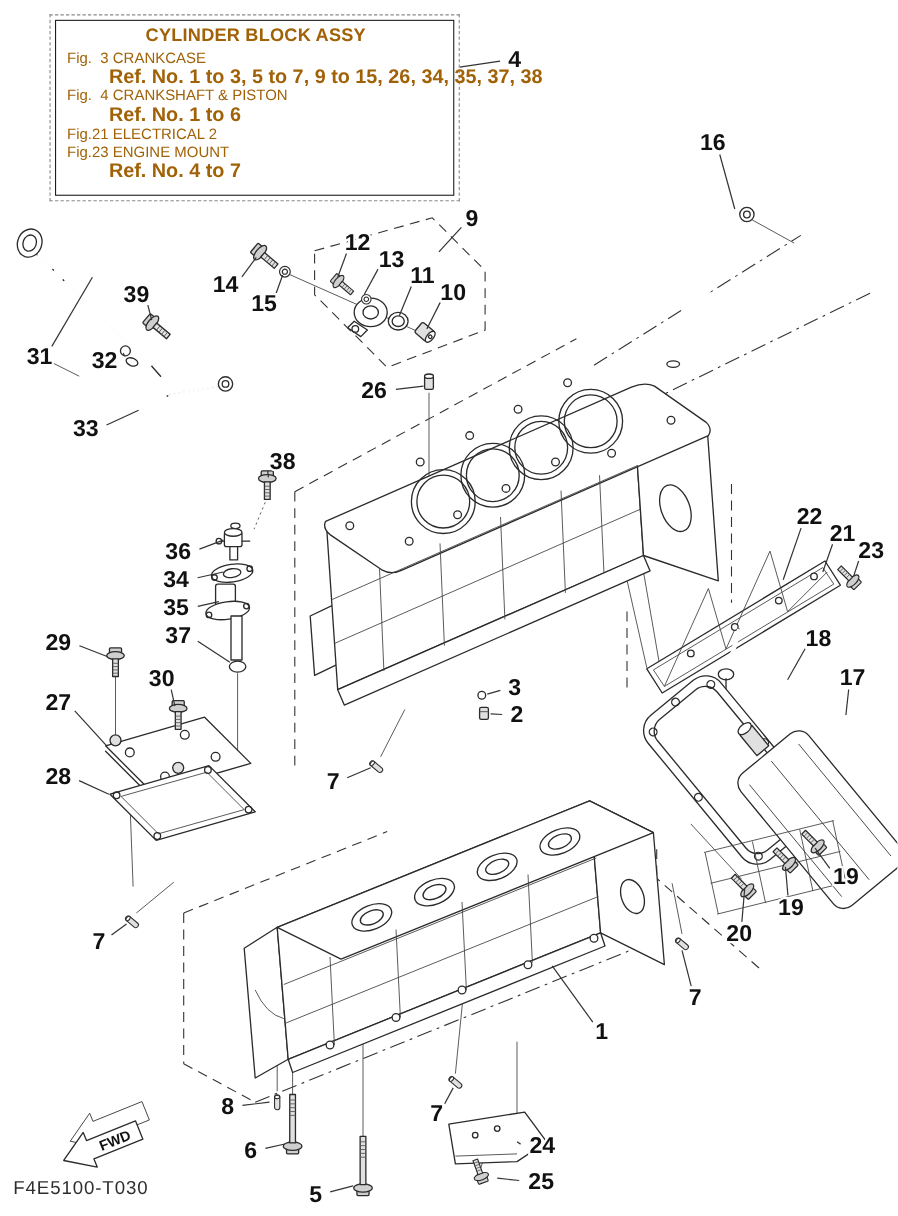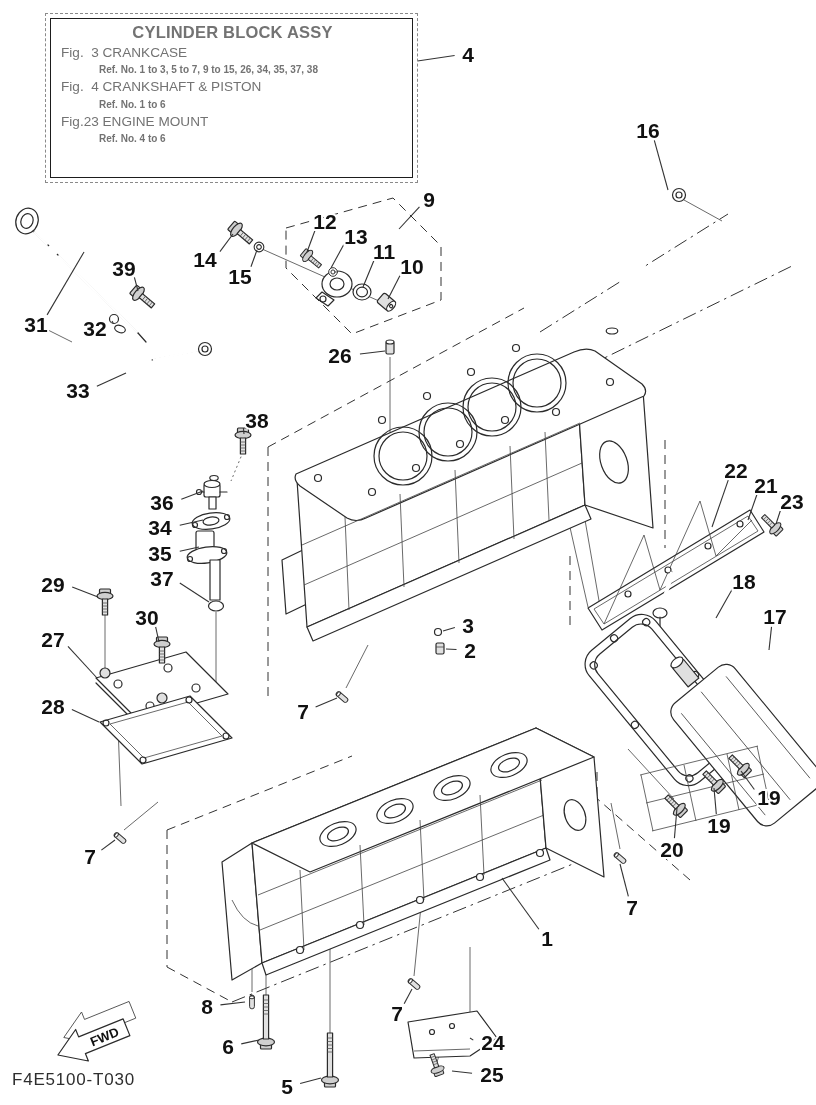--- a/index.html
+++ b/index.html
@@ -14,24 +14,24 @@
   .dash{stroke:#333;stroke-width:1;fill:none;stroke-dasharray:9 6;}
   .dashdot{stroke:#333;stroke-width:1;fill:none;stroke-dasharray:14 5 2.5 5;}
   .thread{stroke:#555;stroke-width:.8;}
   .leader{stroke:#333;stroke-width:1.1;fill:none;}
   .callout{font:bold 21px "Liberation Sans",sans-serif;fill:#111;text-anchor:middle;
            dominant-baseline:central;stroke:#fff;stroke-width:4px;paint-order:stroke;}
   
   .info-box-outer{position:absolute;left:45px;top:13px;width:373px;height:170px;
                   border:1px dashed #8a8a8a;box-sizing:border-box;padding:4px;background:#fff;}
   .info-box-inner{border:1.6px solid #1d1d1d;height:100%;box-sizing:border-box;
-                  padding:3px 8px 0 10px;color:#737373;}
+                  padding:3px 8px 0 10px;color:#a16207;}
   .info-title{text-align:center;font-weight:bold;font-size:16.5px;letter-spacing:.2px;margin:1px 0 2px 0;}
   .fig-line{font-weight:normal;font-size:13.6px;line-height:17.2px;white-space:pre;}
-  .ref-line{font-weight:bold;font-size:10px;line-height:17.2px;white-space:pre;padding-left:38px;}
+  .ref-line{font-weight:bold;font-size:18px;line-height:17.2px;white-space:pre;padding-left:38px;}
   .footer-code{position:absolute;left:12px;top:1070px;font-size:17px;color:#2e2e2e;
                letter-spacing:.8px;font-weight:400;}
   .fwd-text{font:bold 13px "Liberation Sans",sans-serif;fill:#111;text-anchor:middle;}
 </style>
 </head>
 <body>
 
 <div class="canvas">
 
 <svg width="816" height="1105" viewBox="0 0 816 1105">
@@ -449,20 +449,21 @@
       </g>
 </svg>
 
 <div class="info-box-outer">
   <div class="info-box-inner">
     <div class="info-title">CYLINDER BLOCK ASSY</div>
     <div class="fig-line">Fig.  3 CRANKCASE</div>
     <div class="ref-line">Ref. No. 1 to 3, 5 to 7, 9 to 15, 26, 34, 35, 37, 38</div>
     <div class="fig-line">Fig.  4 CRANKSHAFT &amp; PISTON</div>
     <div class="ref-line">Ref. No. 1 to 6</div>
+    <div class="fig-line">Fig.21 ELECTRICAL 2</div>
     <div class="fig-line">Fig.23 ENGINE MOUNT</div>
-    <div class="ref-line">Ref. No. 4 to 6</div>
+    <div class="ref-line">Ref. No. 4 to 7</div>
   </div>
 </div>
 
 <div class="footer-code">F4E5100-T030</div>
 
 </div>
 
 </body></html>

